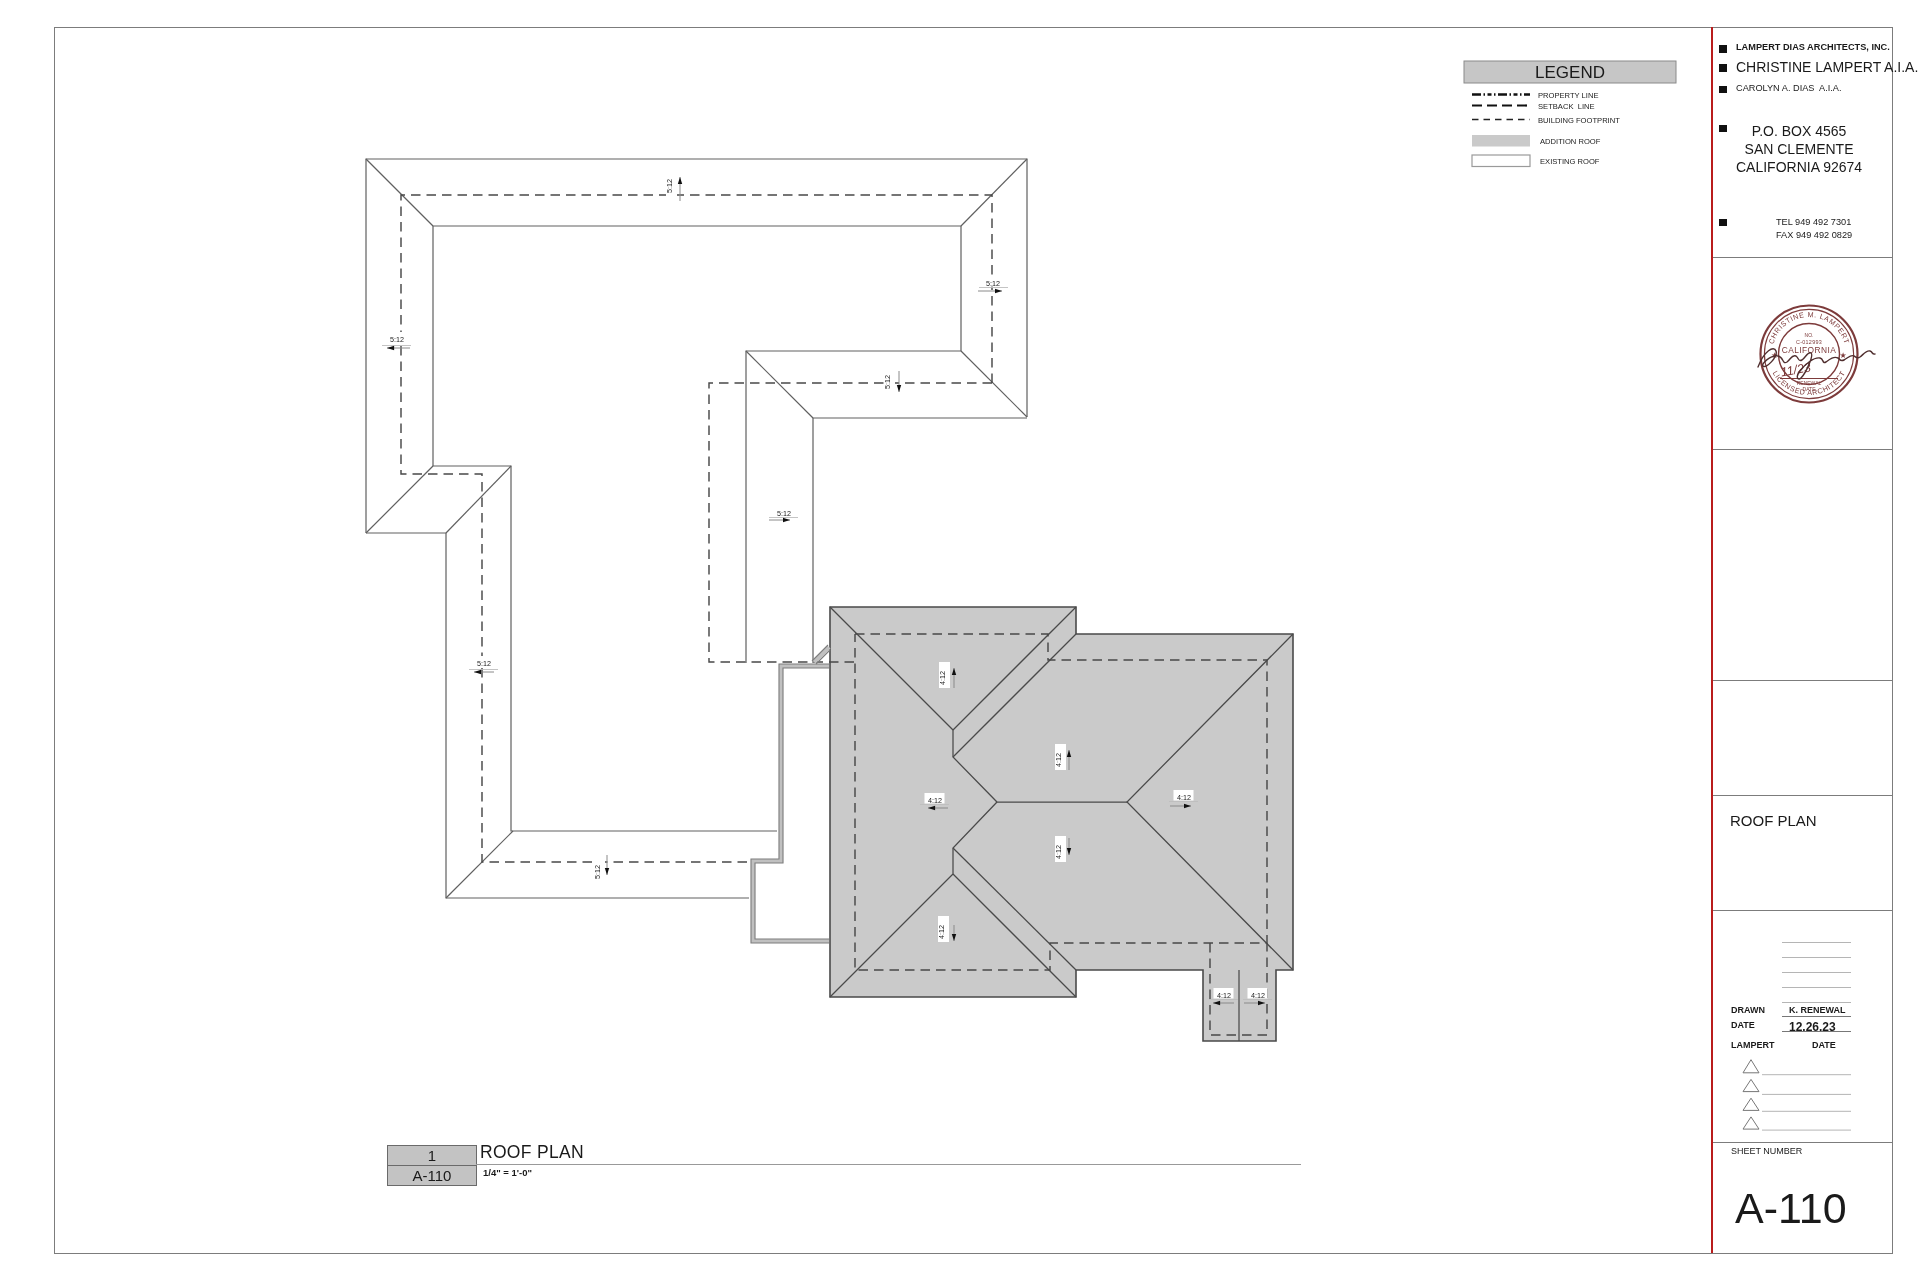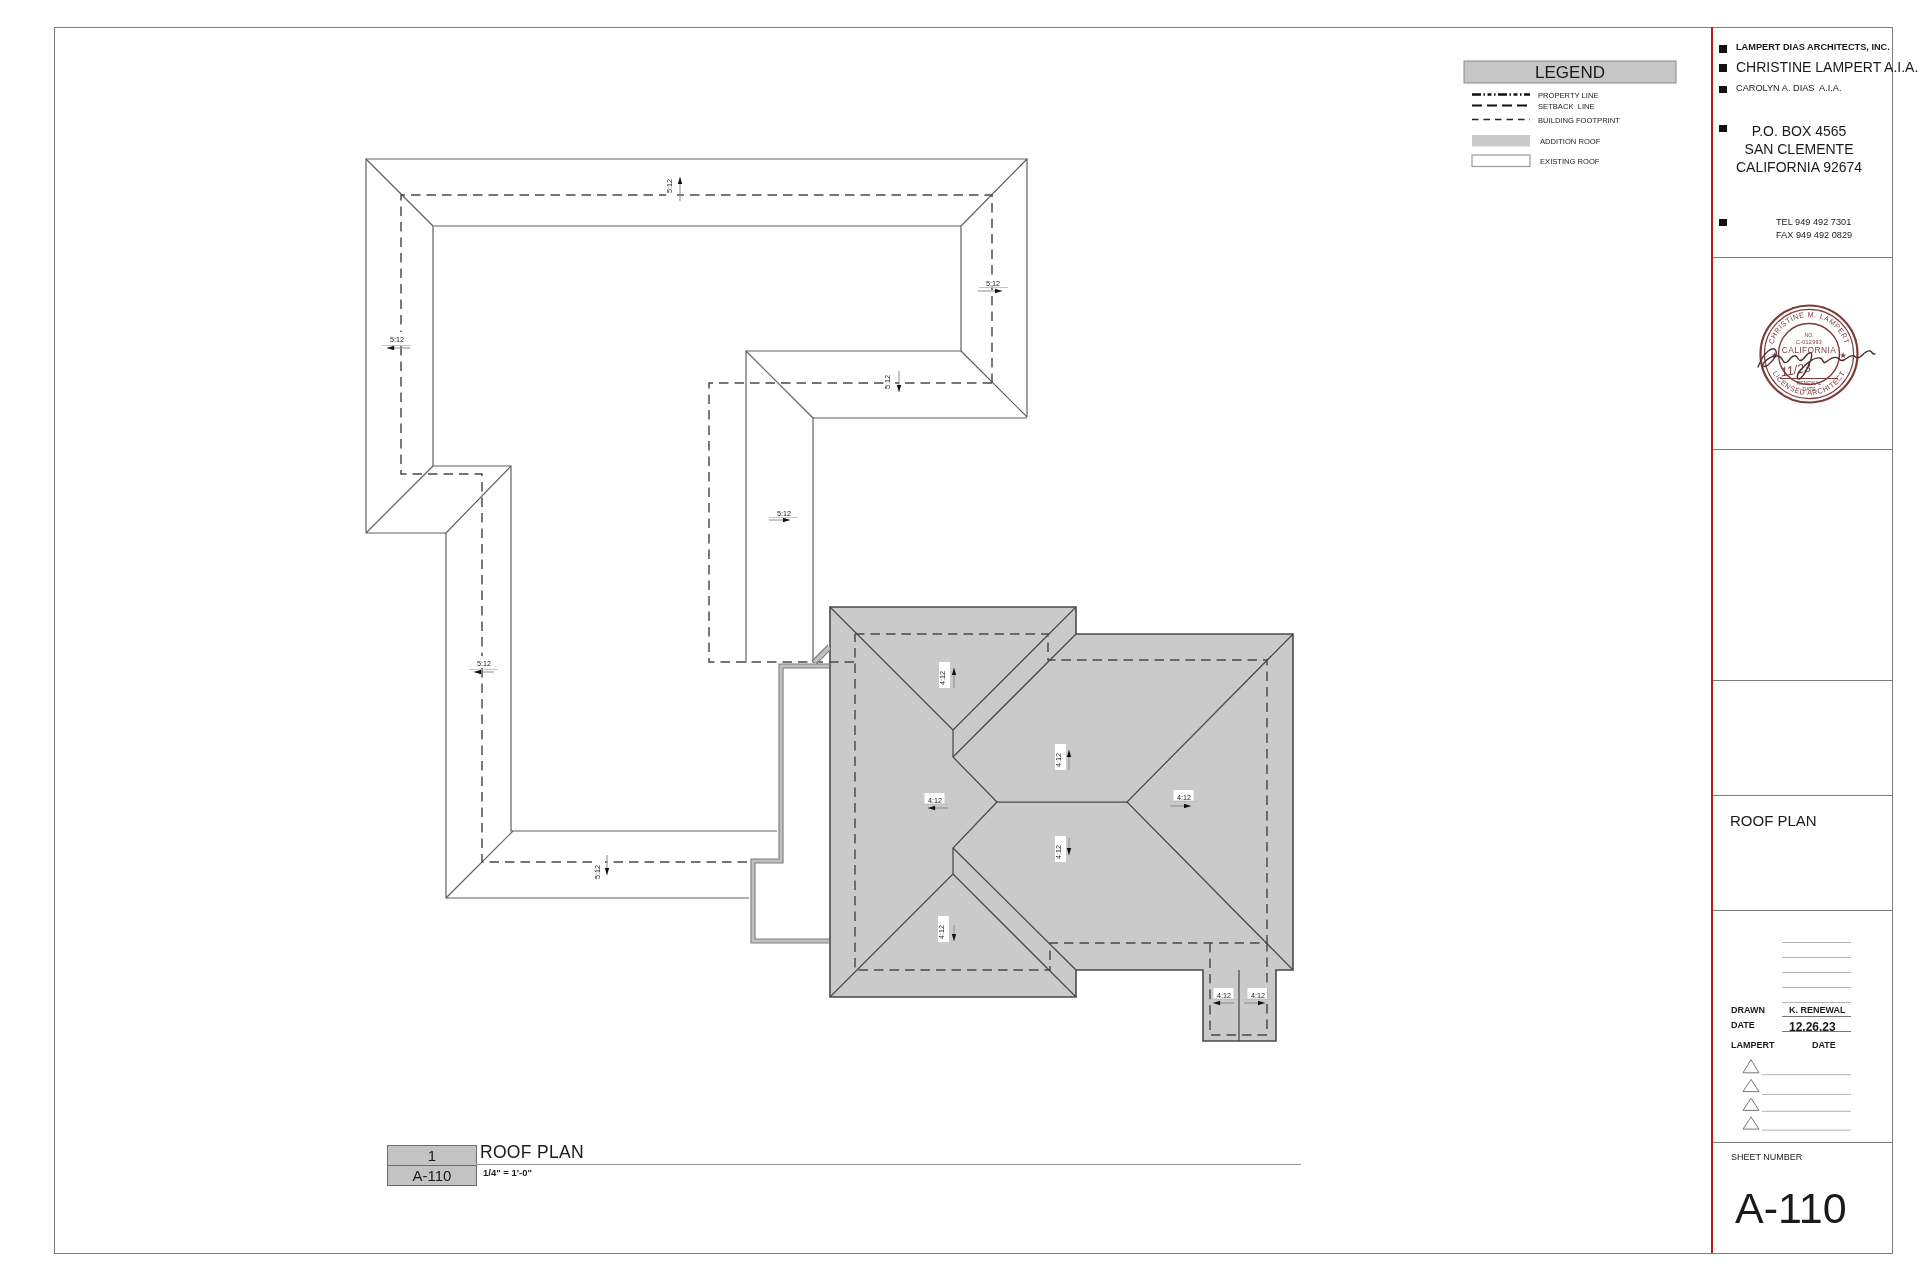--- a/index.html
+++ b/index.html
@@ -312,21 +312,21 @@
         <line x1="49" y1="56.3" x2="138" y2="56.3"></line>
         <line x1="49" y1="75.1" x2="138" y2="75.1"></line>
       </g>
     </svg>
   </div>
 
   <div class="abs" style="left:0;top:1115px;width:180px;border-top:1px solid #7c7c7c;"></div>
 
   <div class="abs" style="left:0;top:1115px;width:180px;height:111px;">
 
-    <div class="abs" style="left:18px;top:10px;font-size:9px;">SHEET NUMBER</div>
+    <div class="abs" style="left:18px;top:4px;font-size:9px;">SHEET NUMBER</div>
 
     <div class="abs" style="left:22px;top:42px;font-size:43px;">A-110</div>
   </div>
 </div>
 
 
 <div id="bottomtitle" class="abs" style="left:0;top:1100px;width:1700px;height:120px;">
 
   <div class="abs" style="left:387px;top:45px;width:88px;height:19px;background:#c3c3c3;border:1px solid #6a6a6a;">
     <div style="text-align:center;font-size:15px;margin-top:1px;">1</div>

